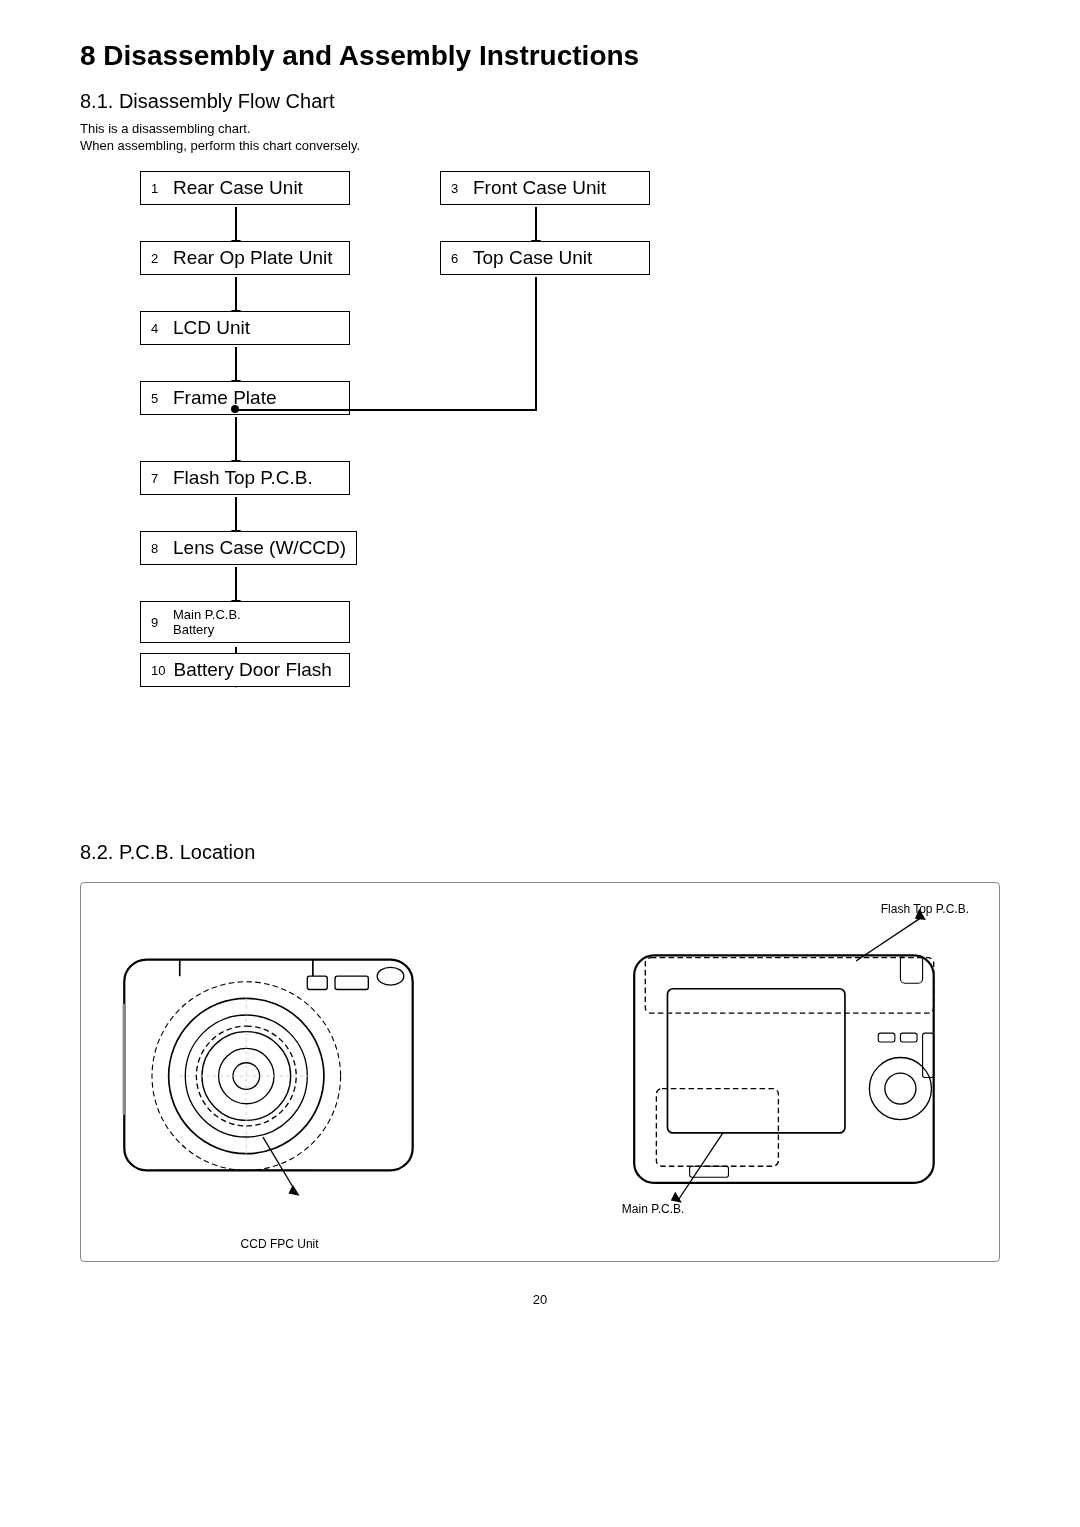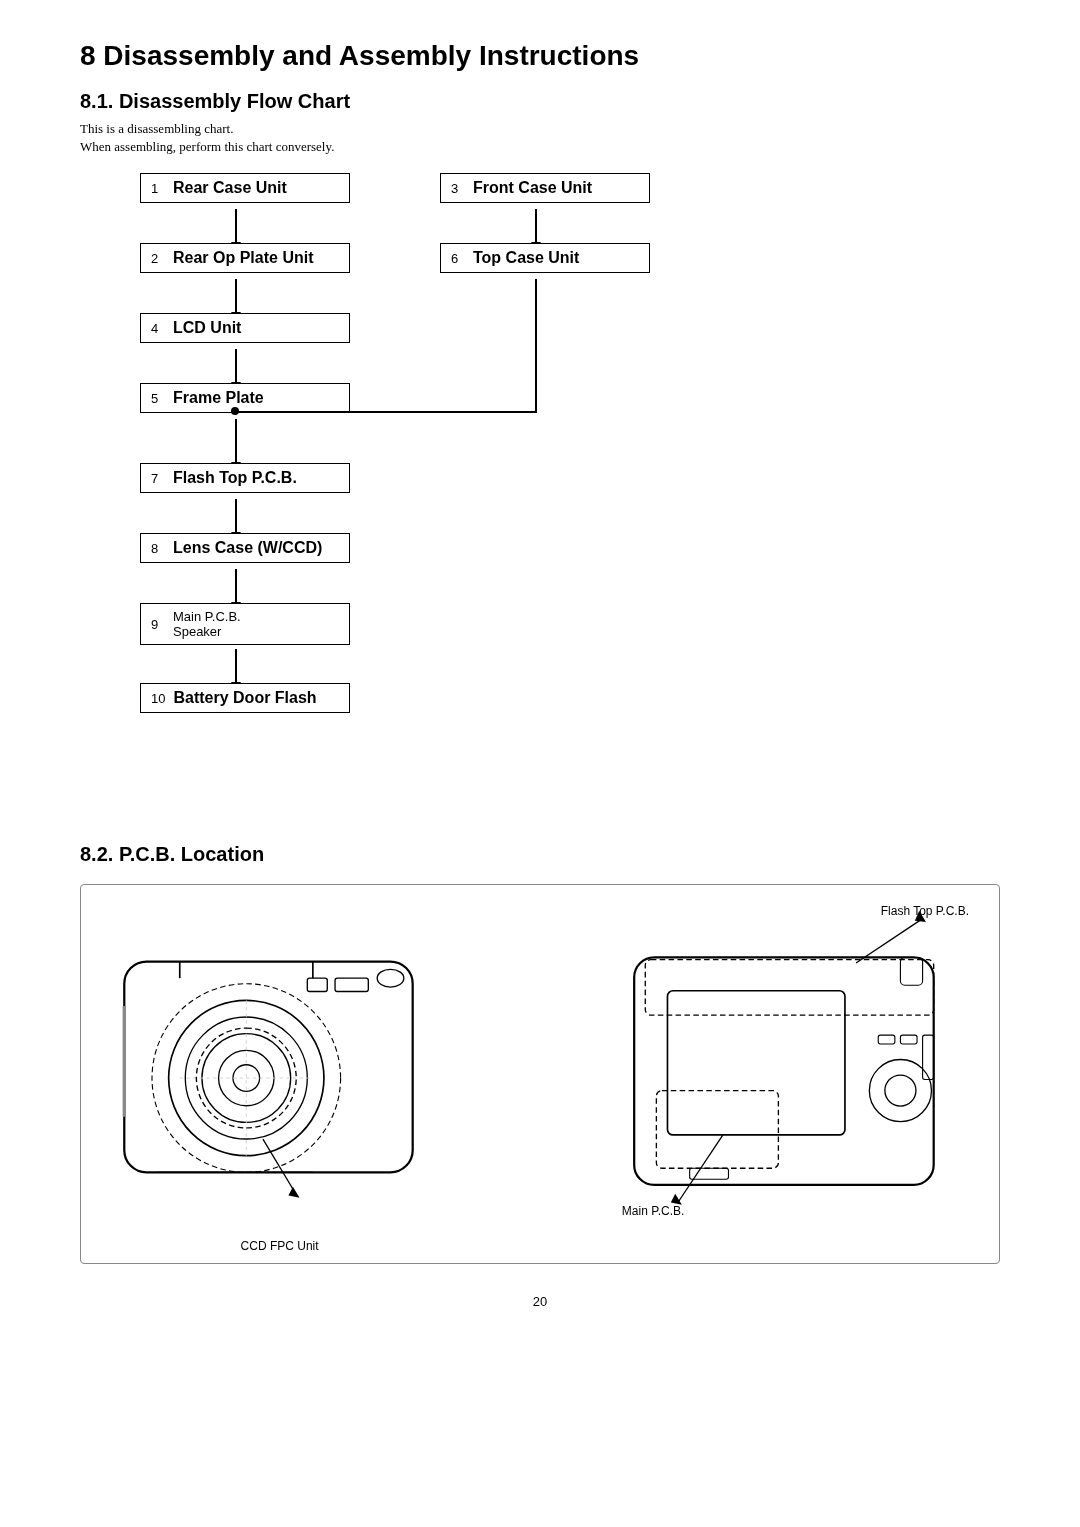--- a/index.html
+++ b/index.html
@@ -13,27 +13,26 @@
       padding: 40px 80px;
     }
     h1.main-title {
       font-size: 28px;
       font-weight: bold;
       margin-bottom: 18px;
       border-bottom: none;
     }
     h2.section-title {
       font-size: 20px;
-      font-weight: bold;
+      font-weight: normal;
       margin-bottom: 8px;
     }
     .subtitle-text {
       font-size: 13px;
       margin-bottom: 2px;
-      font-family: Liberation Serif, serif;
     }
     .flowchart-container {
       border: none;
       margin: 18px 0 30px 0;
       padding: 10px 0;
       position: relative;
     }
     .flow-box {
       border: 1.5px solid #000;
       display: inline-flex;
@@ -42,21 +41,21 @@
       min-width: 200px;
       font-size: 13px;
       background: #fff;
       position: absolute;
     }
     .flow-num {
       font-size: 13px;
       margin-right: 8px;
       min-width: 14px;
     }
-    .flow-label { font-size: 16px; font-weight: bold; }
+    .flow-label { font-size: 19px; }
     
     .arrow-down {
       width: 2px;
       background: #000;
       position: absolute;
     }
     .arrow-down::after {
       content: '';
       position: absolute;
       bottom: -7px;
@@ -172,28 +171,28 @@
     <span class="flow-label">Lens Case (W/CCD)</span>
   </div>
 
   <div class="arrow-down" style="left:155px; top:396px; height:34px;"></div>
 
   <div class="flow-box" style="left:60px; top:430px; min-width:210px; flex-direction:column; align-items:flex-start; padding: 5px 10px;">
     <div style="display:flex;align-items:center;">
       <span class="flow-num">9</span>
       <span style="display:flex;flex-direction:column;">
         <span style="font-size:13px;">Main P.C.B.</span>
-        <span style="font-size:13px;">Speaker</span>
+        <span style="font-size:13px;">Battery</span>
       </span>
     </div>
   </div>
 
   <div class="arrow-down" style="left:155px; top:476px; height:34px;"></div>
 
-  <div class="flow-box" style="left:60px; top:510px; min-width:210px;">
+  <div class="flow-box" style="left:60px; top:482px; min-width:210px;">
     <span class="flow-num">10</span>
     <span class="flow-label">Battery Door Flash</span>
   </div>
 
 </div>
 
 <h2 class="section-title">8.2.   P.C.B. Location</h2>
 
 <div class="pcb-box">
 

